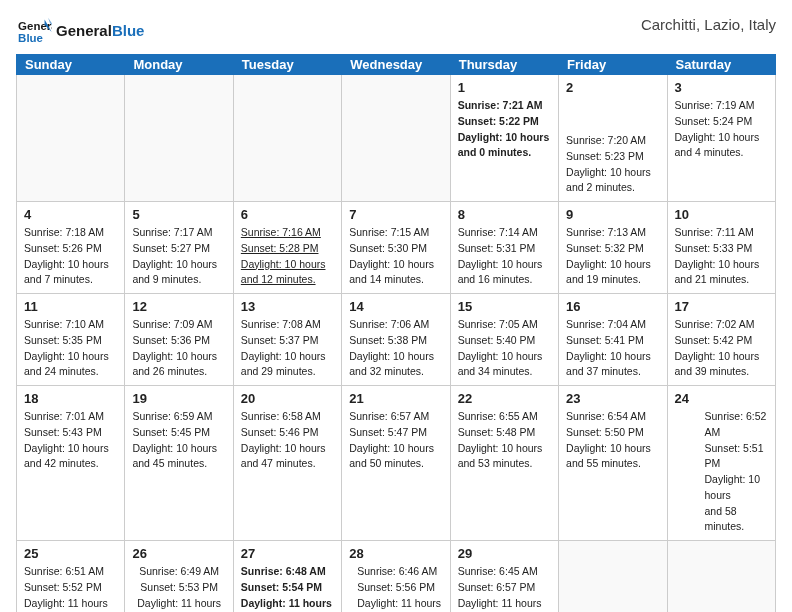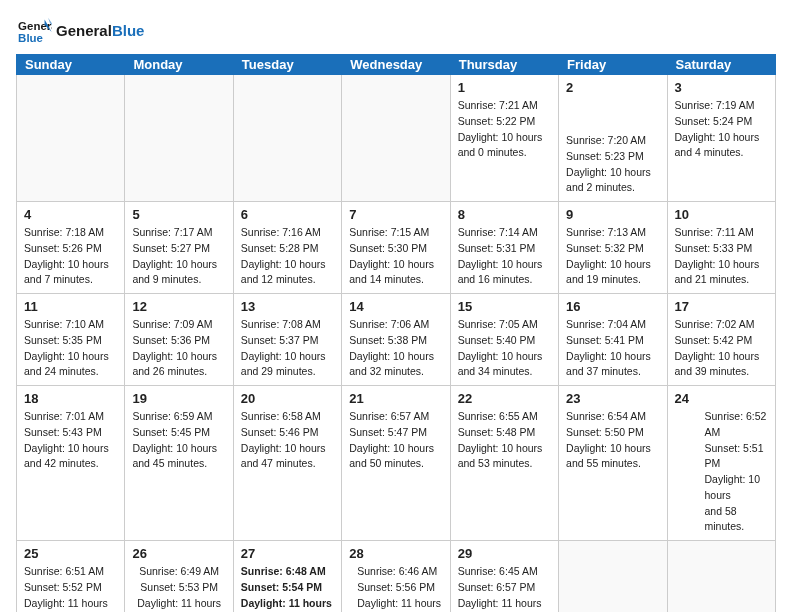--- a/index.html
+++ b/index.html
@@ -90,20 +90,21 @@
       <polygon points="32,4 40,18 32,10" fill="#1a6fba"></polygon>
       <polygon points="36,2 44,14 38,8" fill="#1a6fba" opacity="0.6"></polygon>
     </svg>
     <div>
       <div style="font-size:15px;font-weight:bold;line-height:1.1;">
         <span style="color:#1a1a1a;">General</span><span style="color:#1a6fba;">Blue</span>
       </div>
     </div>
   </div>
   <div class="title-block">
+    <div class="location">Carchitti, Lazio, Italy</div>
   </div>
 </div>
 
 <table class="calendar">
   <thead>
     <tr>
     <th>Sunday</th>
         <th>Monday</th>
         <th>Tuesday</th>
         <th>Wednesday</th>
@@ -113,21 +114,21 @@
       </tr>
   </thead>
   <tbody id="calendar-body">
   <tr class="week-row">
         <td class="empty"></td>
         <td class="empty"></td>
         <td class="empty"></td>
         <td class="empty"></td>
         <td>
           <span class="day-num">1</span>
-          <div class="day-detail" style="white-space: pre-line;">Sunrise: 7:21 AM
+          <div class="day-detail" style="white-space: pre-line; font-weight: bold;">Sunrise: 7:21 AM
 Sunset: 5:22 PM
 Daylight: 10 hours
 and 0 minutes.</div>
         </td>
         <td>
           <span class="day-num">2</span>
           <div class="day-detail" style="white-space: pre-line; margin-top: 38px;">Sunrise: 7:20 AM
 Sunset: 5:23 PM
 Daylight: 10 hours
 and 2 minutes.</div>
@@ -150,21 +151,21 @@
         </td>
         <td>
           <span class="day-num">5</span>
           <div class="day-detail" style="white-space: pre-line;">Sunrise: 7:17 AM
 Sunset: 5:27 PM
 Daylight: 10 hours
 and 9 minutes.</div>
         </td>
         <td>
           <span class="day-num">6</span>
-          <div class="day-detail" style="white-space: pre-line;">Sunrise: 7:16 AM
+          <div class="day-detail" style="white-space: pre-line; text-decoration: underline;">Sunrise: 7:16 AM
 Sunset: 5:28 PM
 Daylight: 10 hours
 and 12 minutes.</div>
         </td>
         <td>
           <span class="day-num">7</span>
           <div class="day-detail" style="white-space: pre-line;">Sunrise: 7:15 AM
 Sunset: 5:30 PM
 Daylight: 10 hours
 and 14 minutes.</div>

